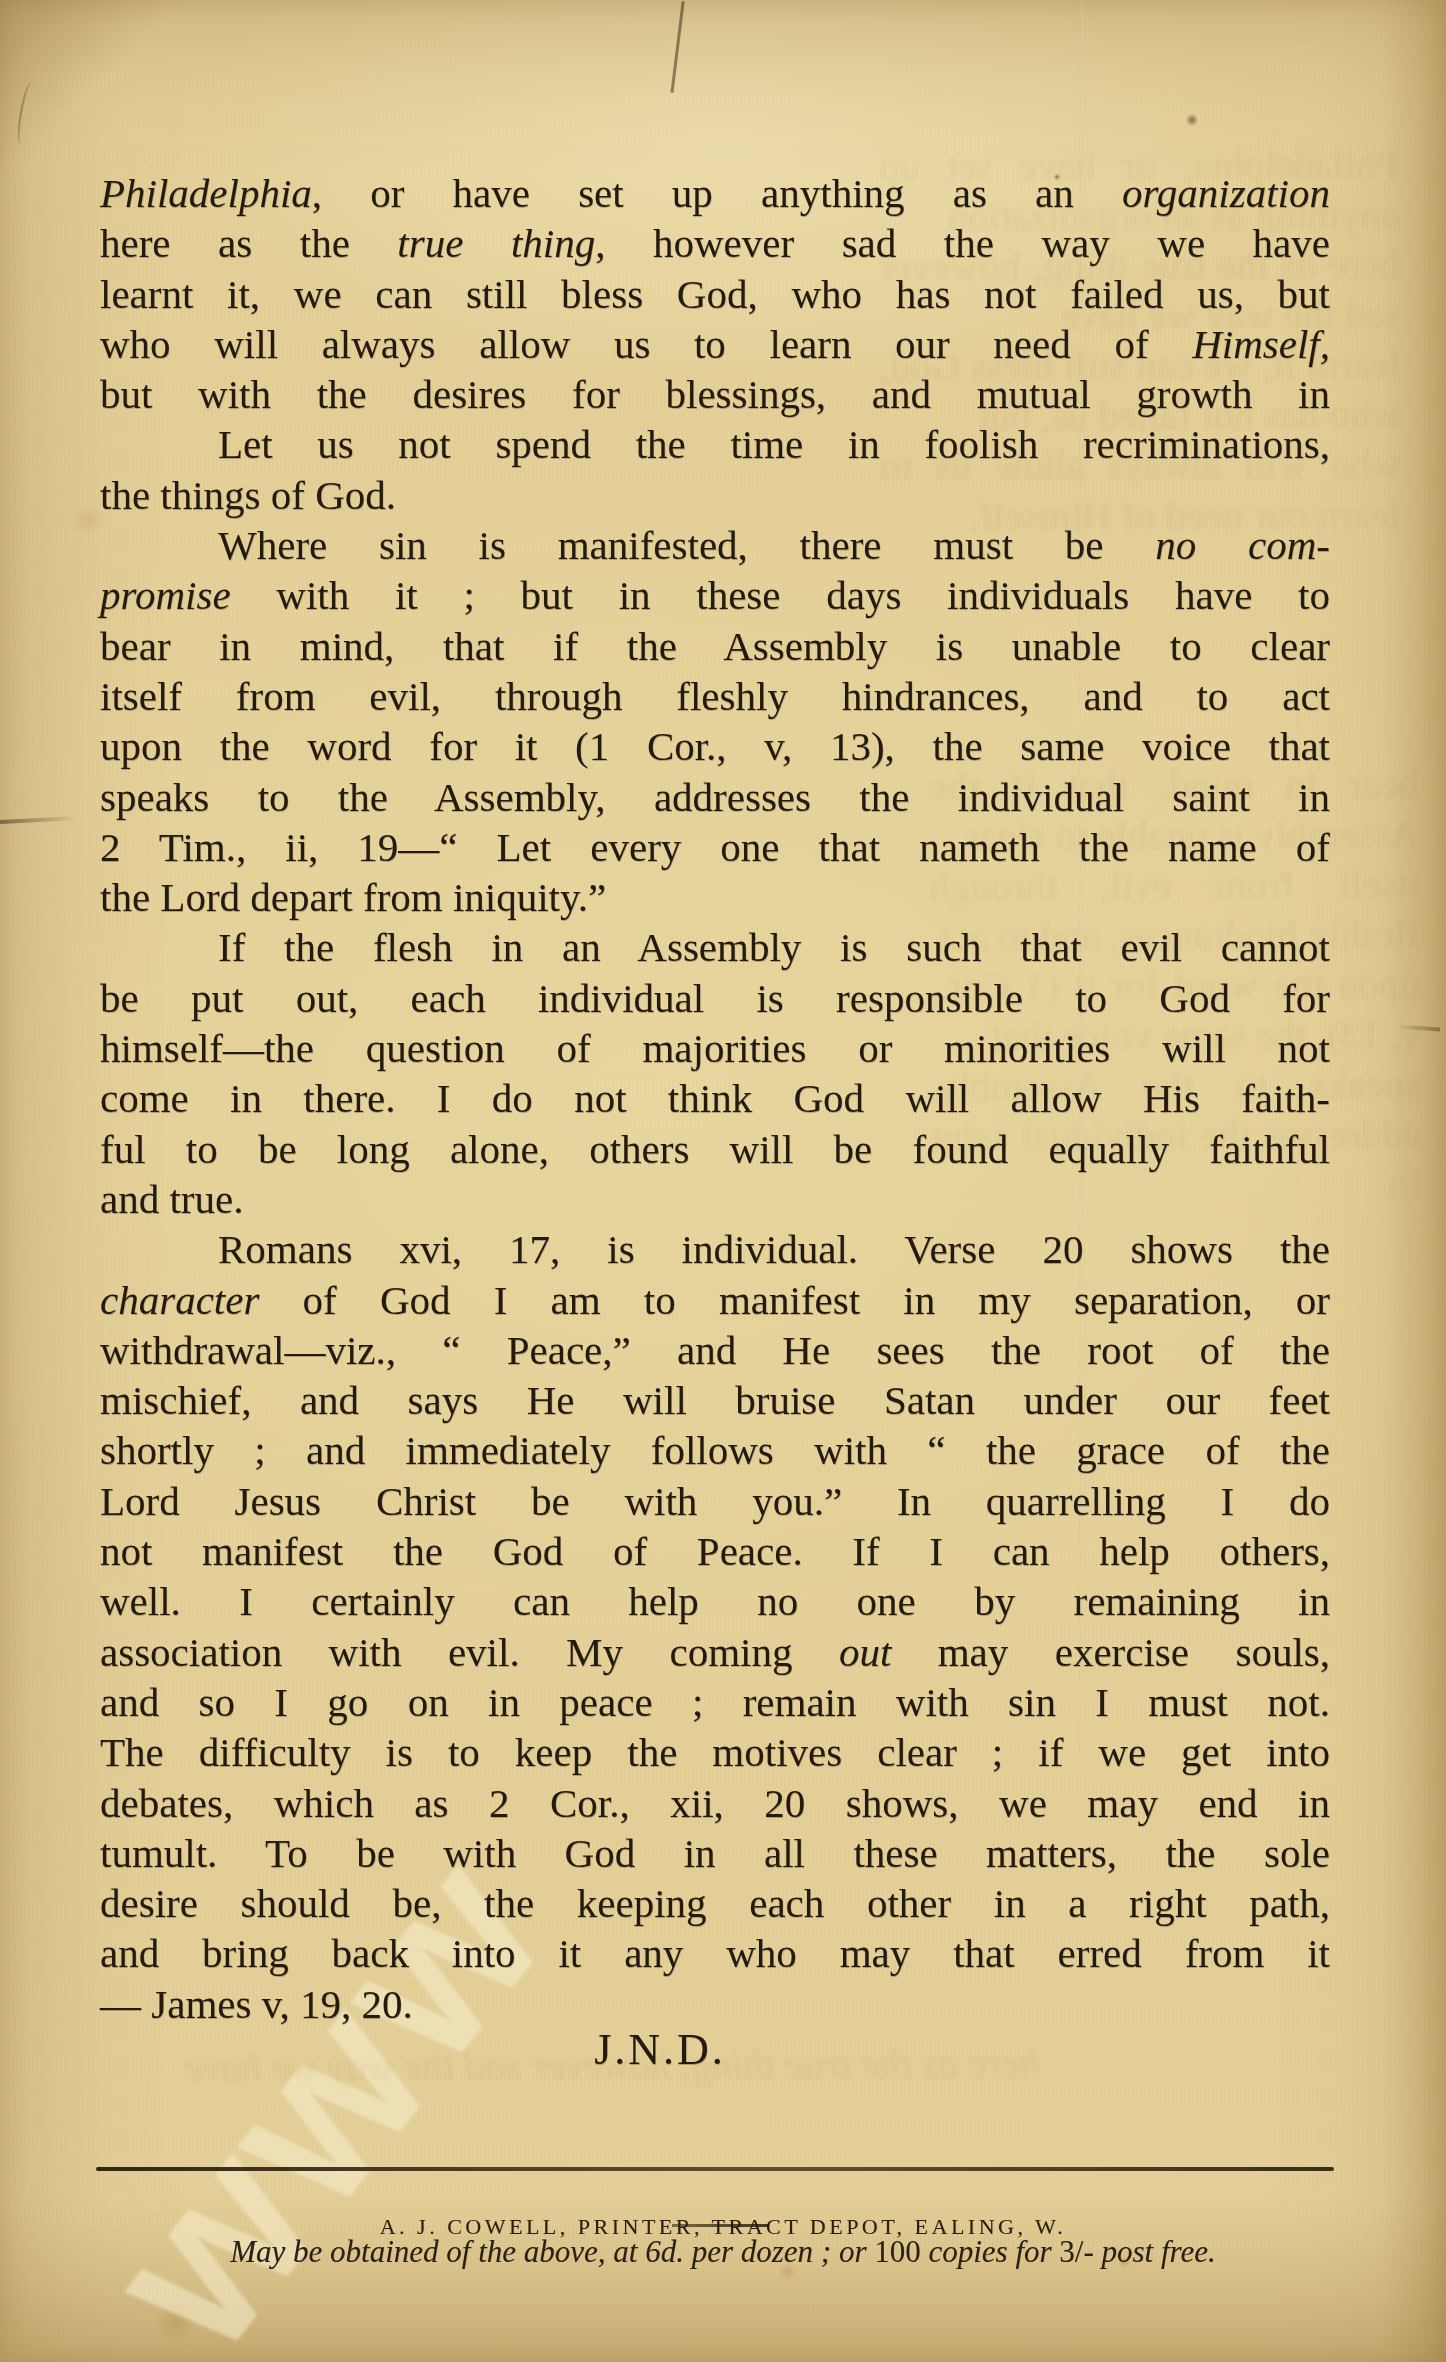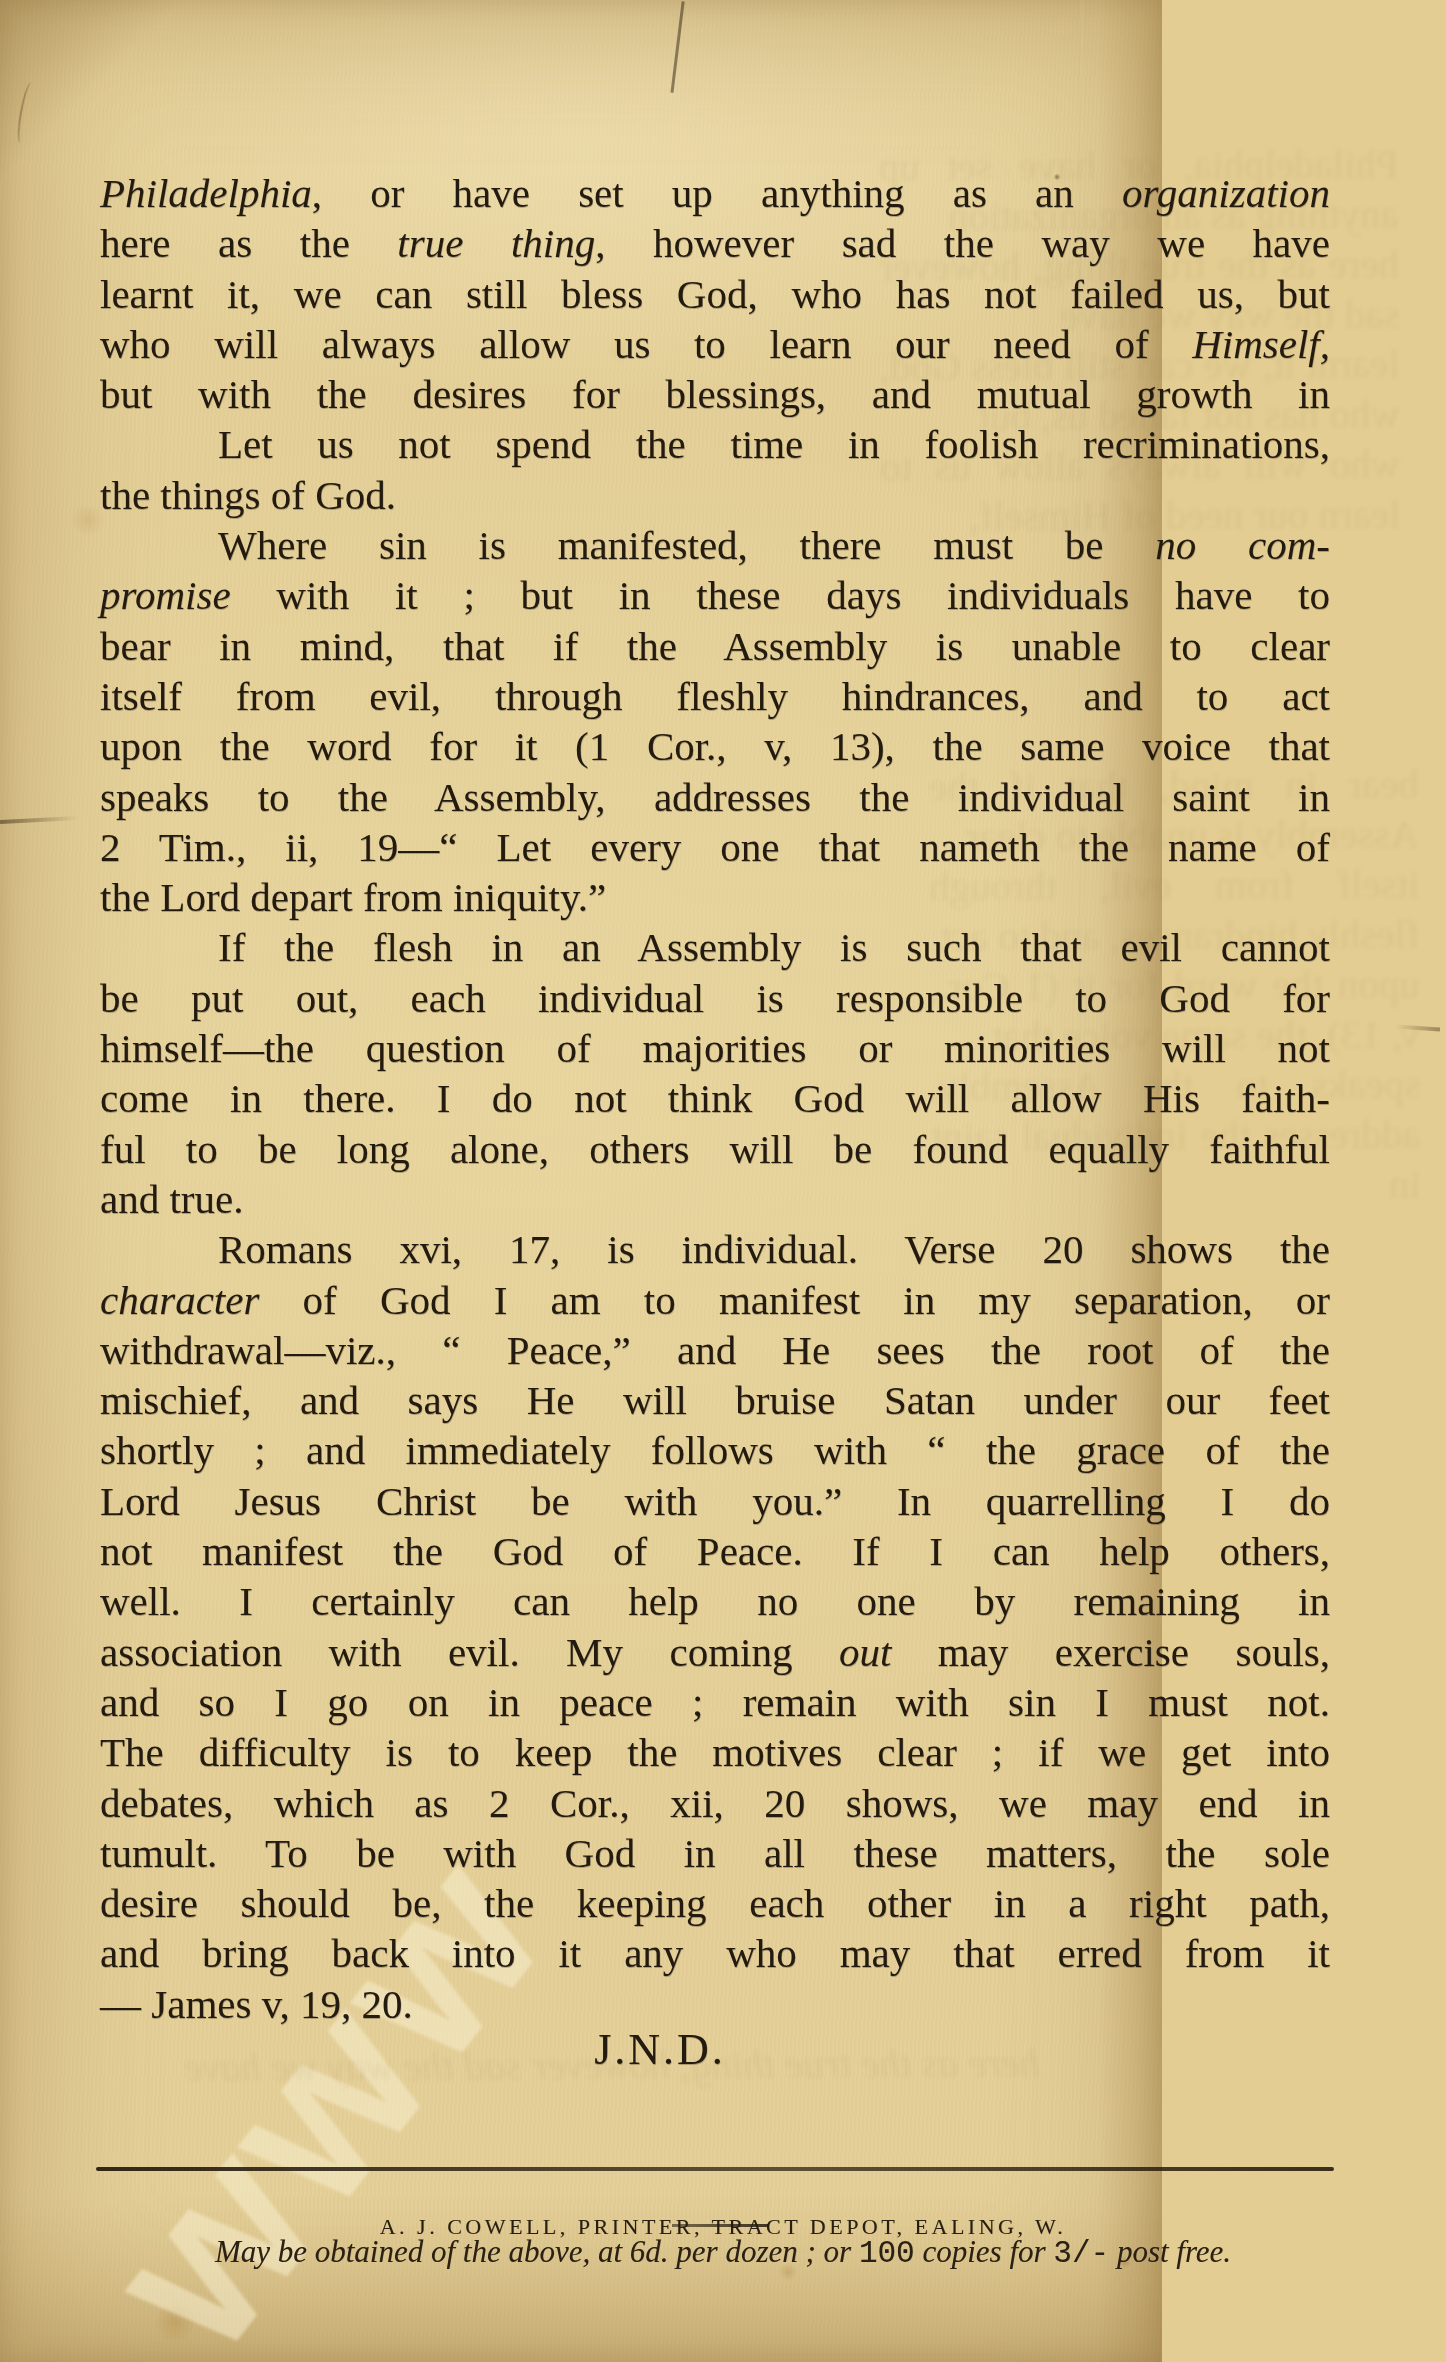--- a/index.html
+++ b/index.html
@@ -3,21 +3,21 @@
 <meta charset="utf-8">
 <style>
   html, body { margin:0; padding:0; }
   body {
     width:1446px; height:2362px;
     font-family:"Liberation Serif","DejaVu Serif",serif;
     background-color:#e3cd92;
     overflow:hidden;
   }
   .page {
-    position:relative; width:1162px; height:2362px;
+    position:relative; width:1446px; height:2362px;
     background-color:#e4cf97;
     background-image:
       radial-gradient(circle 9px  at 1192px 120px, rgba(104,70,26,.75), rgba(104,70,26,0) 70%),
       radial-gradient(circle 5px  at 1057px 177px, rgba(60,45,20,.55), rgba(60,45,20,0) 70%),
       radial-gradient(circle 30px at 175px 2322px, rgba(170,125,45,.28), rgba(170,125,45,0) 70%),
       radial-gradient(circle 13px at 788px 2272px, rgba(150,110,40,.25), rgba(150,110,40,0) 72%),
       radial-gradient(circle 9px  at 1125px 2262px, rgba(120,85,35,.28), rgba(120,85,35,0) 70%),
       radial-gradient(circle 24px at 88px 520px,  rgba(160,120,50,.16), rgba(160,120,50,0) 70%),
       radial-gradient(circle 18px at 620px 350px, rgba(200,170,90,.18), rgba(200,170,90,0) 75%),
       radial-gradient(ellipse 900px 420px at 50% 6%,  rgba(250,240,200,.40), rgba(250,240,200,0) 62%),
@@ -57,21 +57,21 @@
   .short-rule {
     position:absolute; left:672px; top:2224px; width:96px; height:3px;
     background:linear-gradient(to right, rgba(35,25,12,.55), rgba(35,25,12,.85));
     z-index:5;
   }
   .price-line {
     position:absolute; left:8px; top:2234px; width:1430px;
     text-align:center; font-size:31px; color:#2a2013; z-index:5;
     text-shadow:.4px .4px 0 rgba(40,30,17,.25);
   }
-  .price-line .rm { font-style:normal;font-family:Liberation Mono, monospace; }
+  .price-line .rm { font-style:normal; }
   
   .tear {
     position:absolute; left:676px; top:2px; width:16px; height:92px;
     border-left:3px solid rgba(50,35,18,.50);
     transform:rotate(7deg); border-radius:0 0 45% 0; filter:blur(.4px); z-index:3;
   }
   .crease-top-left {
     position:absolute; left:20px; top:82px; width:10px; height:62px;
     border-left:2px solid rgba(80,60,30,.38);
     border-radius:50% 0 0 50%; transform:rotate(10deg); filter:blur(.4px); z-index:3;

